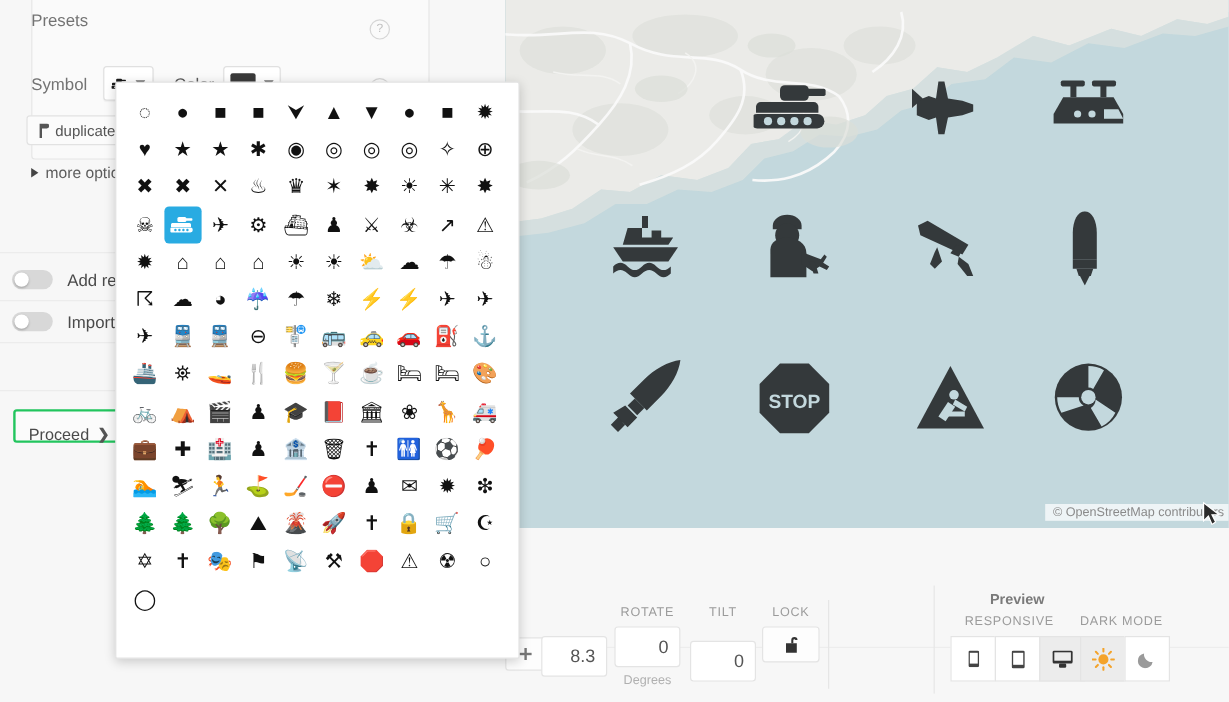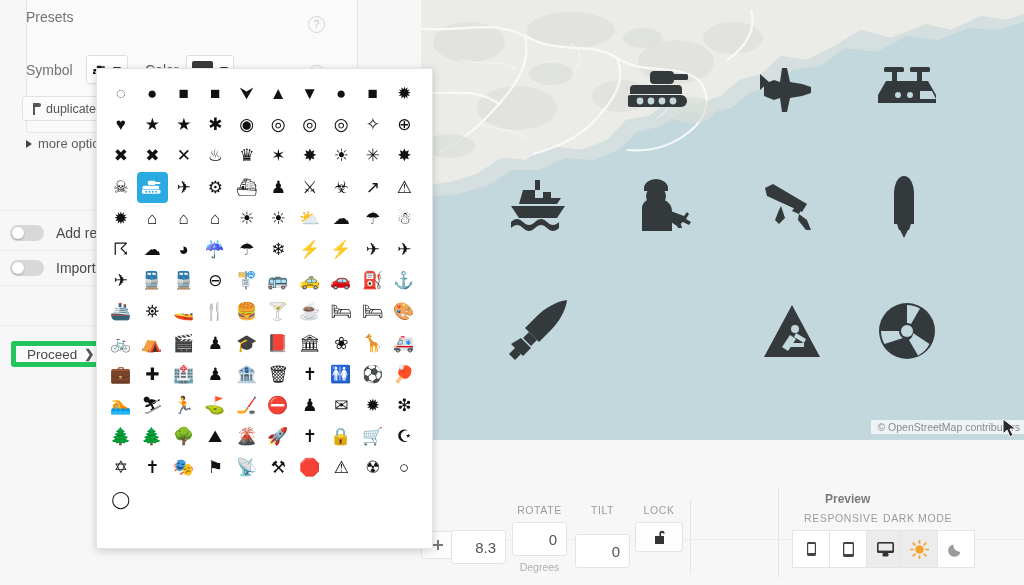--- a/index.html
+++ b/index.html
@@ -78,22 +78,22 @@
     flex:none;cursor:pointer;
   }
   .tgl::after{
     content:"";position:absolute;left:2px;top:2px;width:12px;height:12px;
     border-radius:50%;background:#fff;box-shadow:0 1px 2px rgba(0,0,0,.25);
   }
   .sep{position:absolute;left:0;width:420px;height:1px;background:#ececec;}
 
   .proceed-btn{
     position:absolute;left:11px;top:341px;height:26px;
-    border:5px solid #22c55e;border-radius:3px;background:#fbfbfb;
-    display:flex;align-items:center;gap:7px;padding:2px 11px;
+    border:2px solid #22c55e;border-radius:3px;background:#fbfbfb;
+    display:flex;gap:7px;padding:12px 11px;
     font-size:13.5px;color:#4a4a4a;cursor:pointer;box-sizing:border-box;
   }
   .chev{color:#555;font-size:12px;font-weight:bold;}
 
   
   .map-wrap{
     position:absolute;left:421px;top:0;width:603px;height:440px;
     background:#c3d8dd;overflow:hidden;
   }
   .map-wrap svg.basemap{position:absolute;left:0;top:0;}
@@ -294,20 +294,26 @@
       </svg>
     </div>
     <div class="map-marker" style="left:88px;top:298px;">
       <svg width="62" height="62" viewBox="0 0 62 62" fill="currentColor">
         <path d="M58 2c-10 1-22 8-30 16L16 30l14 14 12-12c8-8 15-20 16-30z"></path>
         <path d="M20 34l8 8-6 6-8-8z"></path>
         <path d="M12 40l10 10-8 8-4-4-6 2 2-6-4-4z"></path>
         <path d="M0 56l6-6 6 6-6 6z"></path>
       </svg>
     </div>
+    <div class="map-marker" style="left:211px;top:302px;">
+      <svg width="60" height="60" viewBox="0 0 60 60" fill="currentColor">
+        <path d="M18 1h24l17 17v24L42 59H18L1 42V18z"></path>
+        <text x="30" y="38" font-family="Liberation Sans, sans-serif" font-size="16" font-weight="bold" fill="#c3d8dd" text-anchor="middle">STOP</text>
+      </svg>
+    </div>
     <div class="map-marker" style="left:341px;top:303px;">
       <svg width="60" height="56" viewBox="0 0 60 56" fill="currentColor">
         <path d="M30 2l28 52H2z"></path>
         <g fill="#c3d8dd">
           <circle cx="33" cy="26" r="4"></circle>
           <path d="M20 44l8-12 6 4-8 12z"></path>
           <path d="M24 40h18v4H24z"></path>
           <path d="M34 30l10 6-2 4-10-6z"></path>
         </g>
       </svg>
@@ -396,21 +402,21 @@
       </div>
       <div class="seg active">
         <svg width="17" height="15" viewBox="0 0 17 15" fill="#333">
           <rect x="0" y="0" width="17" height="11" rx="1.6"></rect>
             <rect x="1.6" y="1.6" width="13.8" height="7" fill="#ececec"></rect>
           <rect x="5.5" y="11" width="6" height="3.4" rx="1"></rect>
         </svg>
       </div>
     </div>
 
-    <div class="field-cap" style="position:absolute;left:503px;top:72px;text-align:right;">DARK MODE</div>
+    <div class="field-cap" style="position:absolute;left:520px;top:72px;text-align:right;">DARK MODE</div>
     <div class="seg-group" style="left:520px;top:90px;">
       <div class="seg active">
         <svg width="19" height="19" viewBox="0 0 19 19" fill="#f4a32a">
           <circle cx="9.5" cy="9.5" r="4.2"></circle>
           <g stroke="#f4a32a" stroke-width="1.7" stroke-linecap="round">
             <line x1="9.5" y1="0.6" x2="9.5" y2="3"></line>
               <line x1="9.5" y1="16" x2="9.5" y2="18.4"></line>
             <line x1="0.6" y1="9.5" x2="3" y2="9.5"></line>
               <line x1="16" y1="9.5" x2="18.4" y2="9.5"></line>
             <line x1="3.2" y1="3.2" x2="4.9" y2="4.9"></line>

